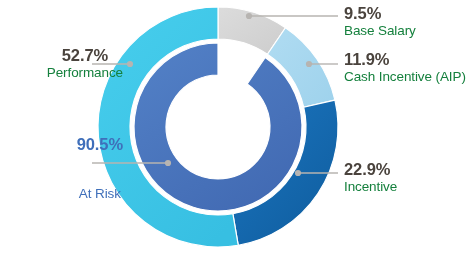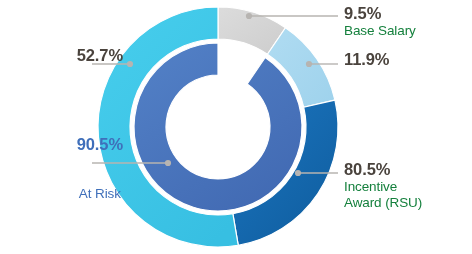--- a/index.html
+++ b/index.html
@@ -120,30 +120,31 @@
     </g>
   </svg>
 
   <div class="label right" id="label-base-salary">
     <span class="pct">9.5%</span>
     <span class="name">Base Salary</span>
   </div>
 
   <div class="label right" id="label-cash-incentive">
     <span class="pct">11.9%</span>
+    <span class="name">Cash Incentive (AIP)</span>
   </div>
 
   <div class="label right" id="label-restricted-award">
-    <span class="pct">80.5%</span>
+    <span class="pct">22.9%</span>
     <span class="name">Incentive</span>
-    <span class="name">Award (RSU)</span>
   </div>
 
   <div class="label left" id="label-performance-award">
     <span class="pct">52.7%</span>
+    <span class="name">Performance</span>
   </div>
 
   <div class="label left atrisk" id="label-at-risk">
     <span class="pct">90.5%</span>
     <span class="name">At Risk</span>
   </div>
 
 </div>
 
 </body></html>

